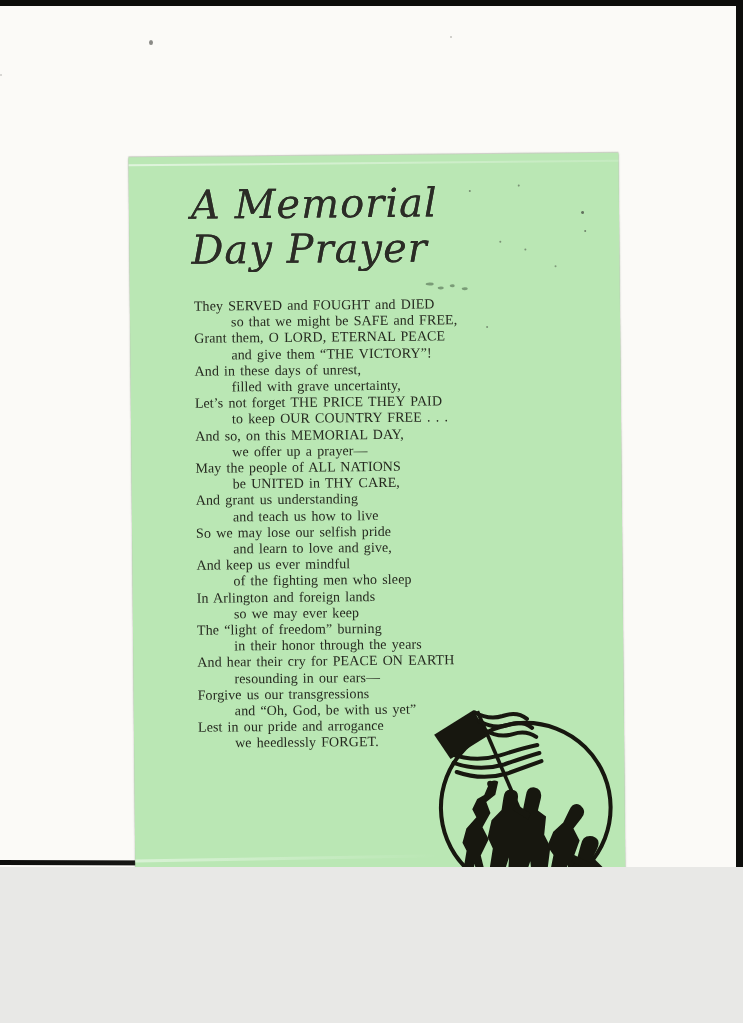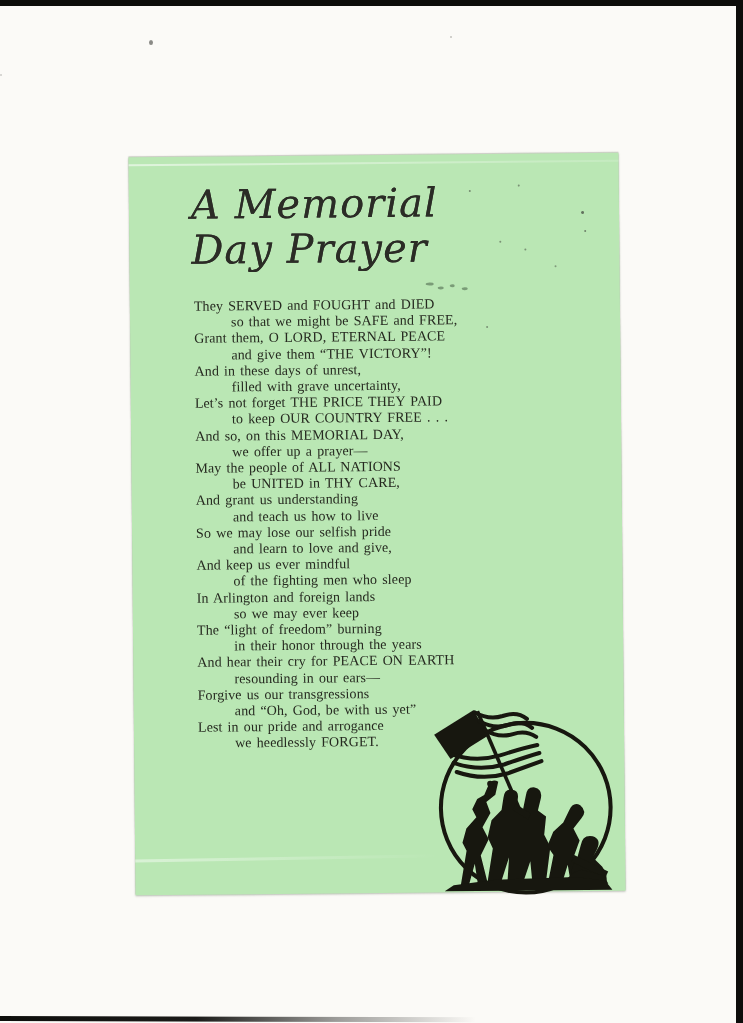--- a/index.html
+++ b/index.html
@@ -1,18 +1,18 @@
 <!DOCTYPE html>
 <html><head>
 <meta charset="utf-8">
 <style>
   html,body{margin:0;padding:0;background:#e8e8e6;}
   .scan{
     position:relative;
-    width:743px;height:1023px;
+    width:743px;height:867px;
     background:#fbfaf7;
     overflow:hidden;
     font-family:"Liberation Serif", serif;
   }
   
   .edge-top{position:absolute;left:0;top:0;width:743px;height:6px;background:#0d0d0b;}
   .edge-right{position:absolute;right:0;top:0;width:7px;height:1023px;background:#0d0d0b;}
   .edge-bottom{position:absolute;left:0;bottom:2px;width:560px;height:5px;
     background:linear-gradient(to right,#0e0e0c 0%,#1a1a18 35%,rgba(40,40,38,.45) 60%,rgba(80,80,78,0) 85%);
     transform:rotate(.15deg);transform-origin:left center;}

